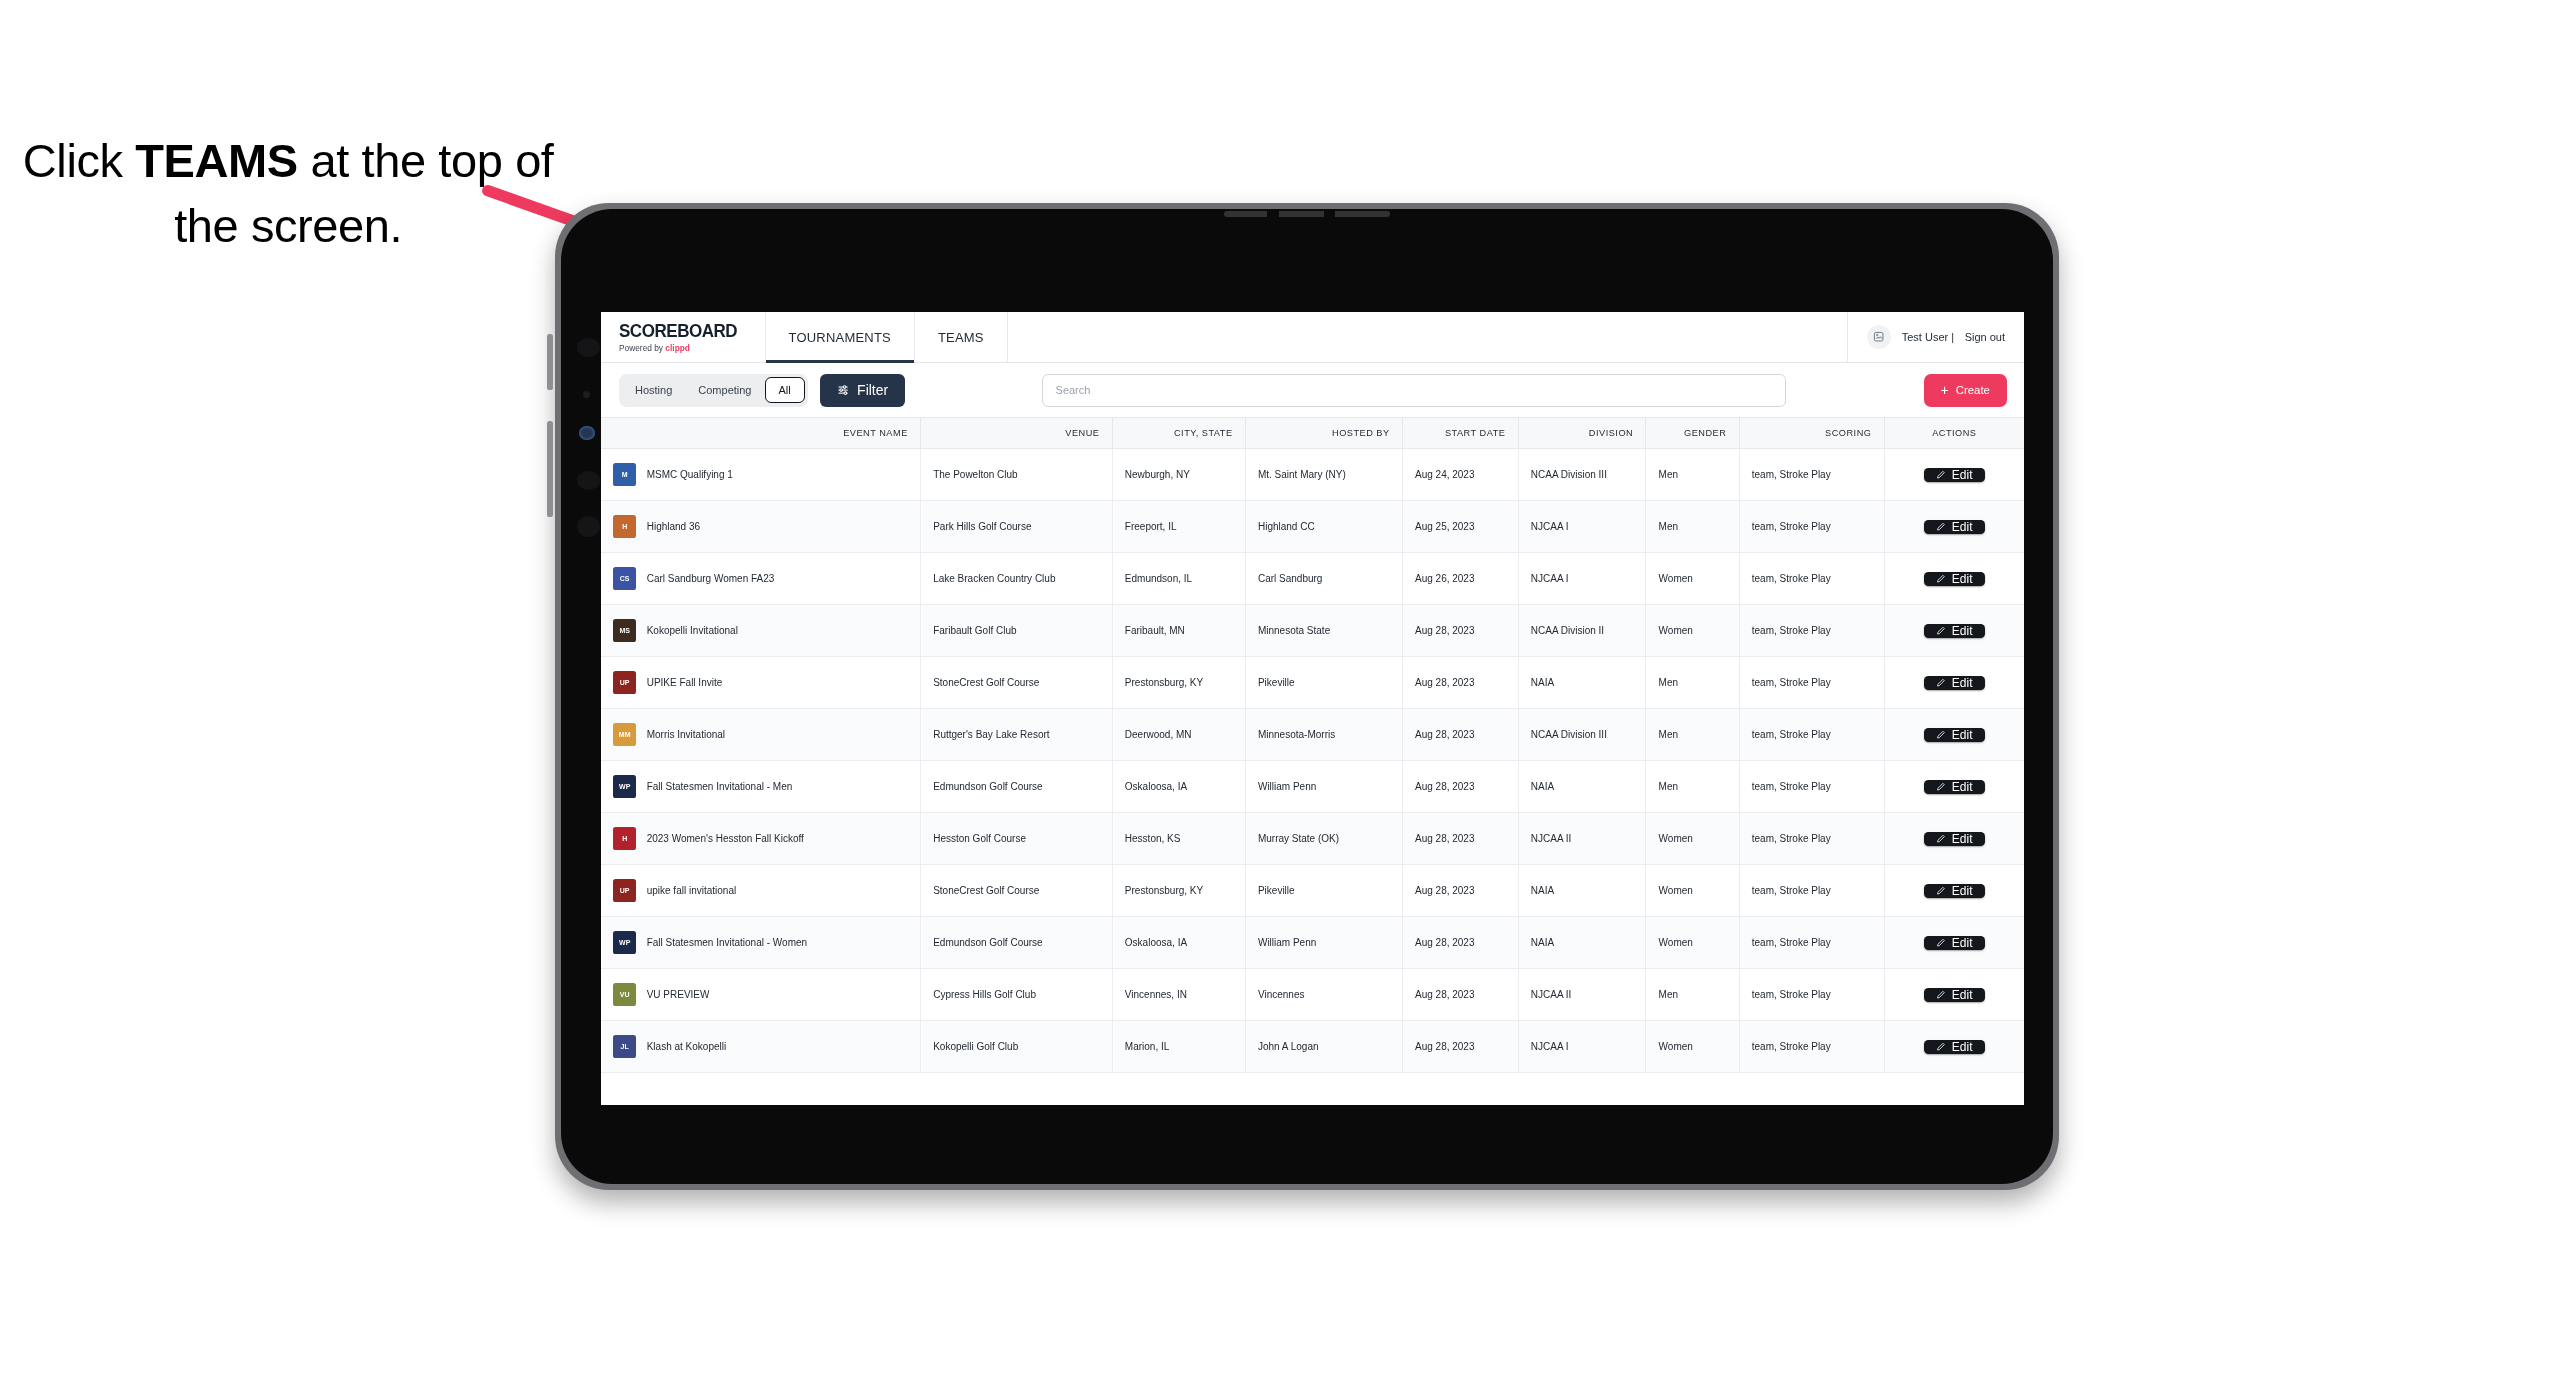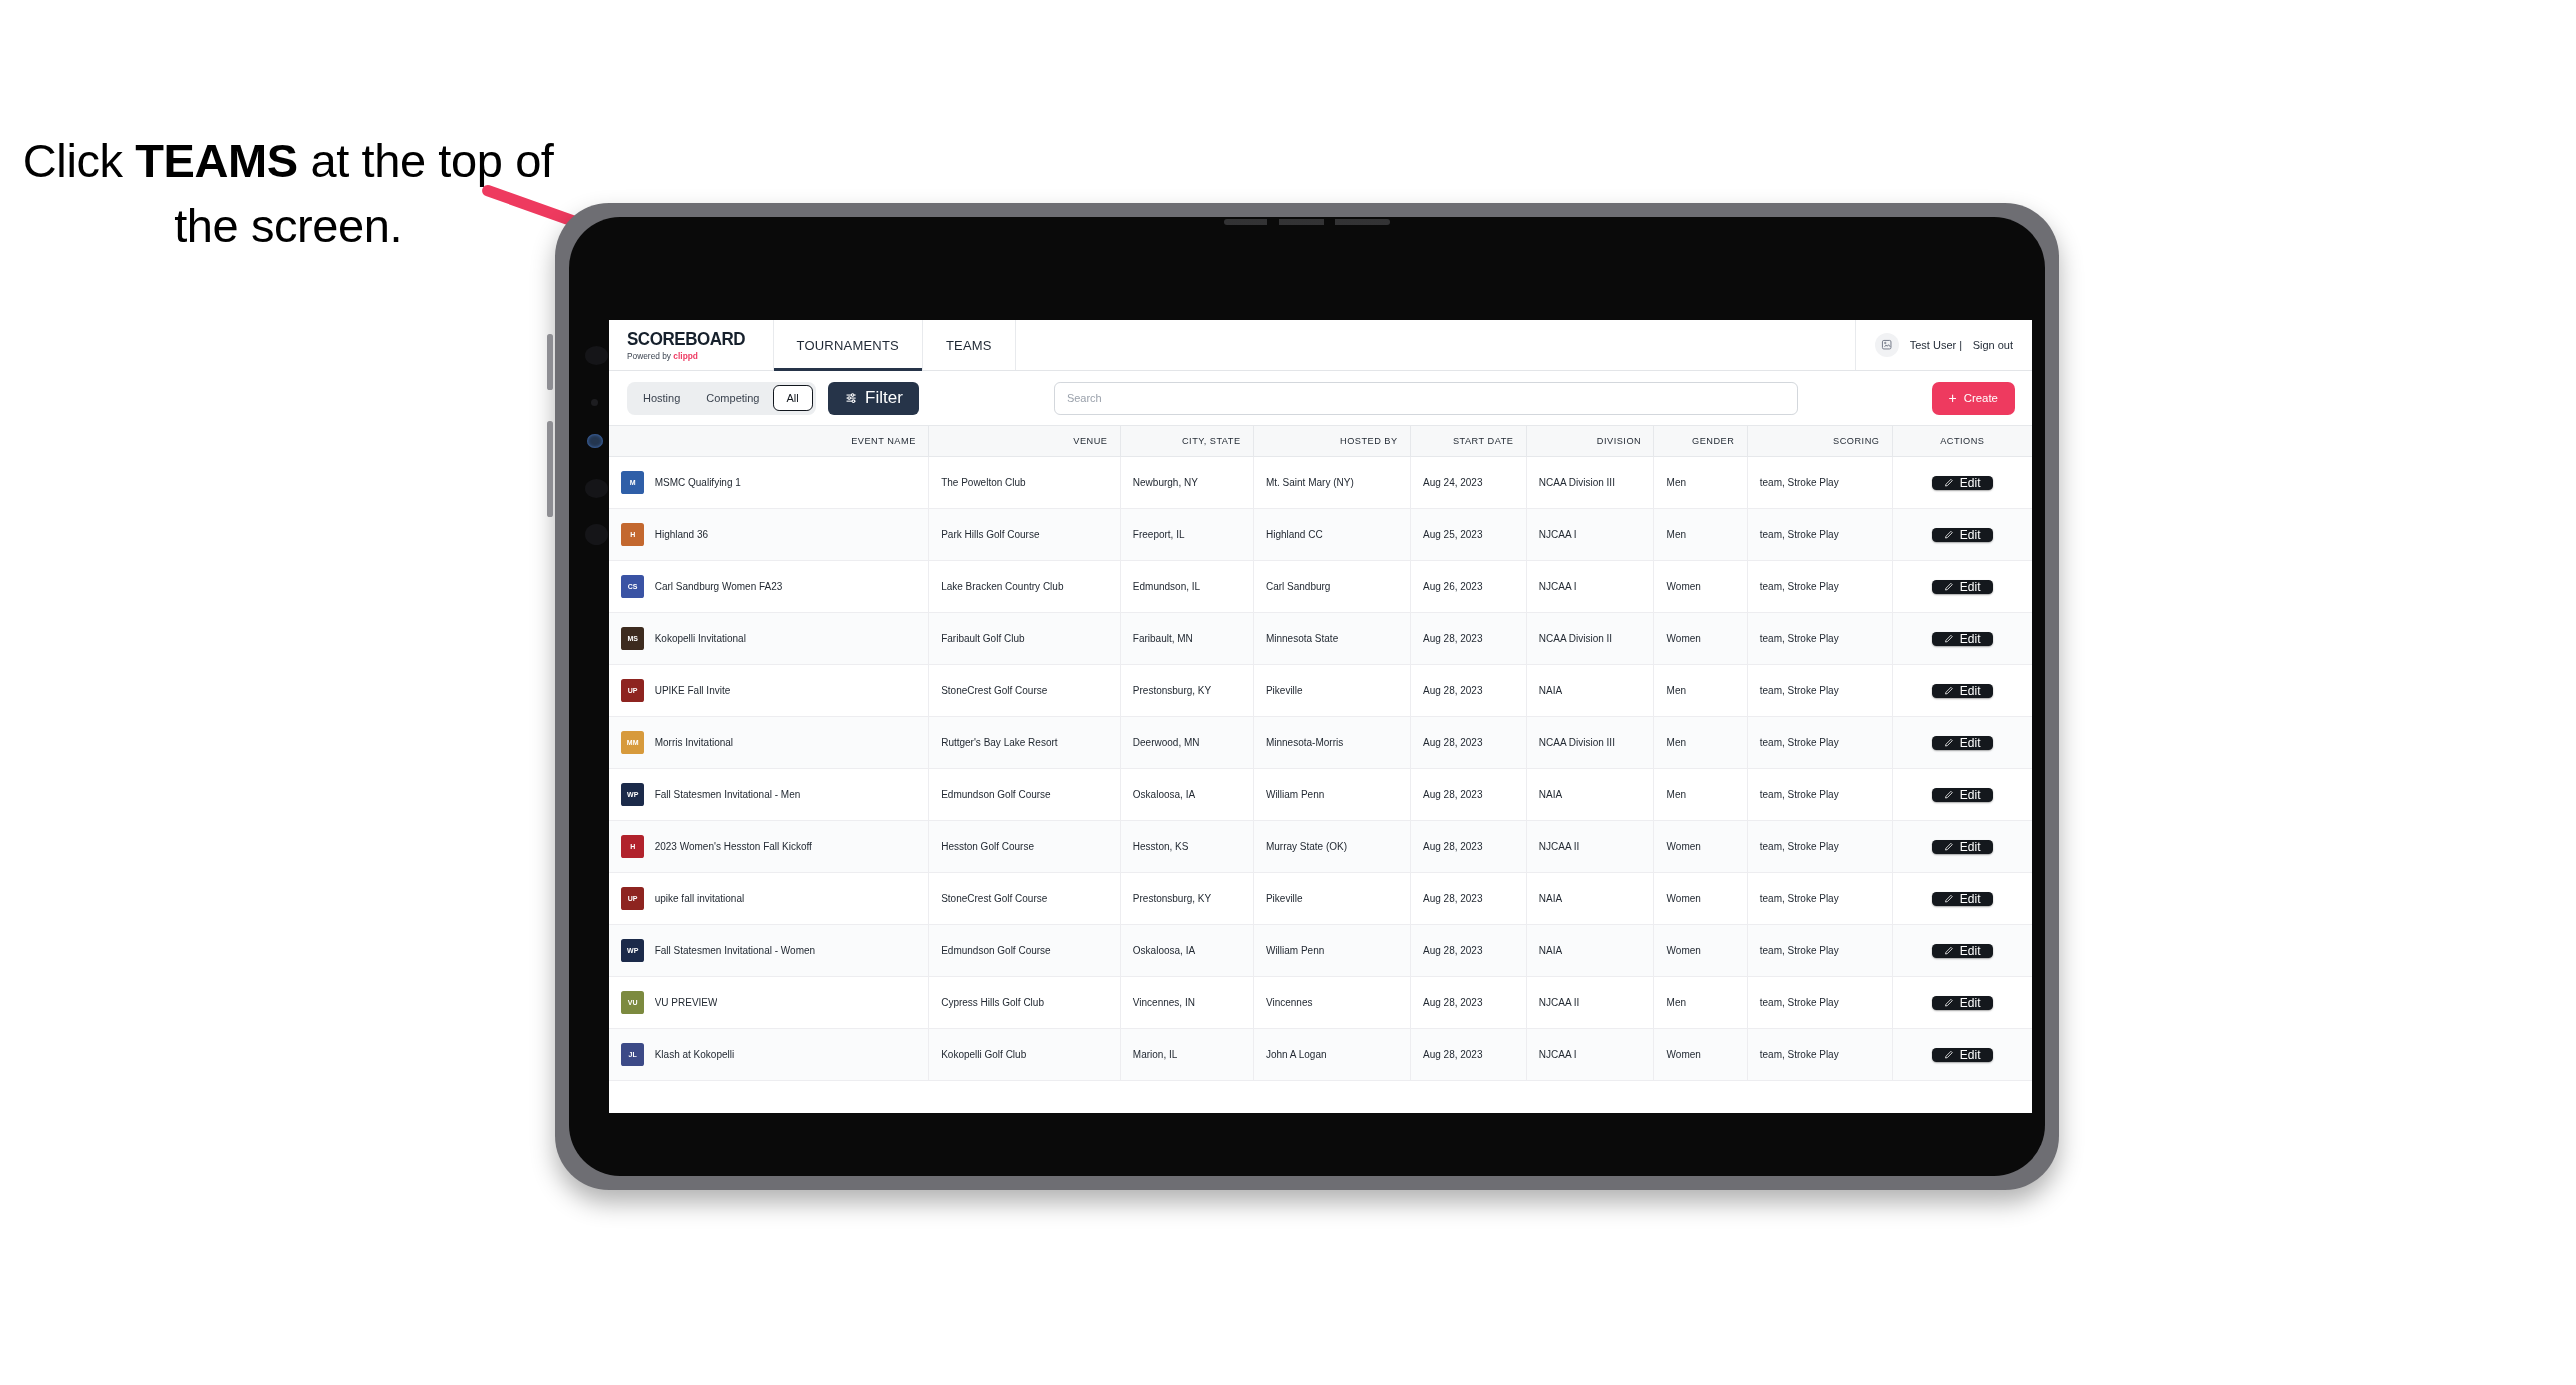--- a/index.html
+++ b/index.html
@@ -28,21 +28,21 @@
   
   .arrow-svg { position: absolute; left: 472px; top: 175px; width: 454px; height: 192px; }
 
   
   .tablet {
     position: absolute;
     left: 555px; top: 203px;
     width: 1504px; height: 987px;
     background: #6e6e73;
     border-radius: 54px;
-    padding: 14px;
+    padding: 6px;
     box-shadow: 0 12.2px 24.5px rgba(0,0,0,0.30);
   }
   .tablet-inner {
     width: 100%; height: 100%;
     background: #0a0a0a;
     border-radius: 51px;
     position: relative;
     overflow: hidden;
   }
   .bezel-speaker {
@@ -156,21 +156,21 @@
   }
   .seg.active {
     background: #ffffff; color: #11161d;
     border: 1.3px solid #11161d;
     font-weight: 400;
   }
   .filter-btn {
     display: flex; align-items: center; gap: 7.9px;
     height: 33px; padding: 0 16.6px;
     background: #263449; color: #fff;
-    border-radius: 6px; font-size: 17px; cursor: pointer;
+    border-radius: 6px; font-size: 14px; cursor: pointer;
     border: none;
   }
   .search-wrap { flex: 1; display: flex; justify-content: center; }
   .search-input {
     width: 744px; height: 33px;
     border: 0.9px solid #d3d7dc; border-radius: 6.1px;
     padding: 0 12.2px; font-size: 11px;
     color: #11161d; background: #fff;
     font-family: inherit;
   }

